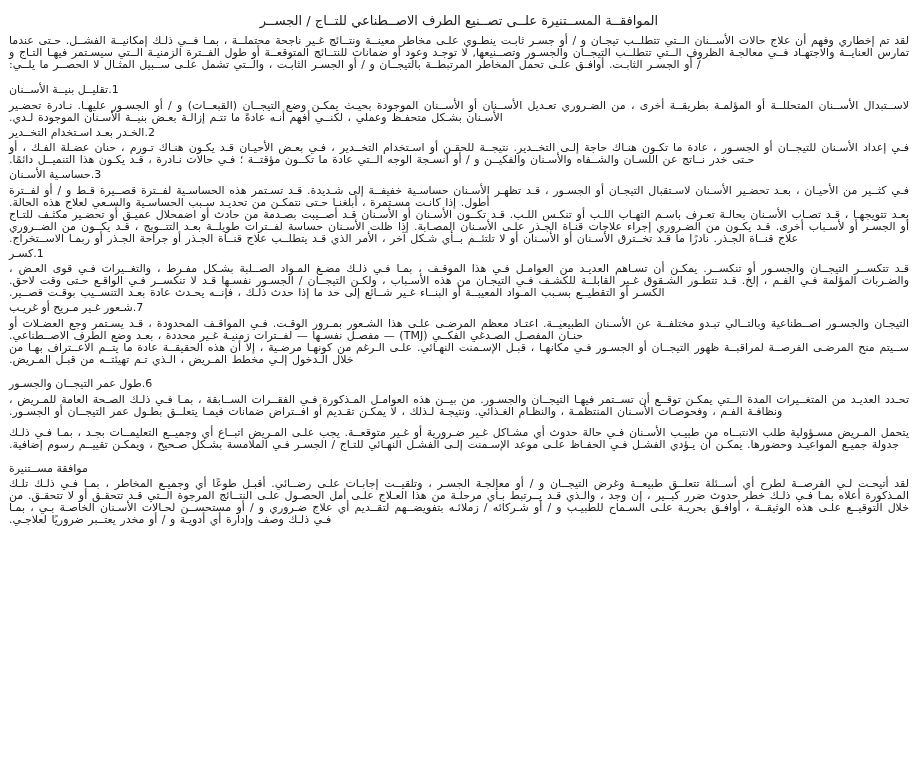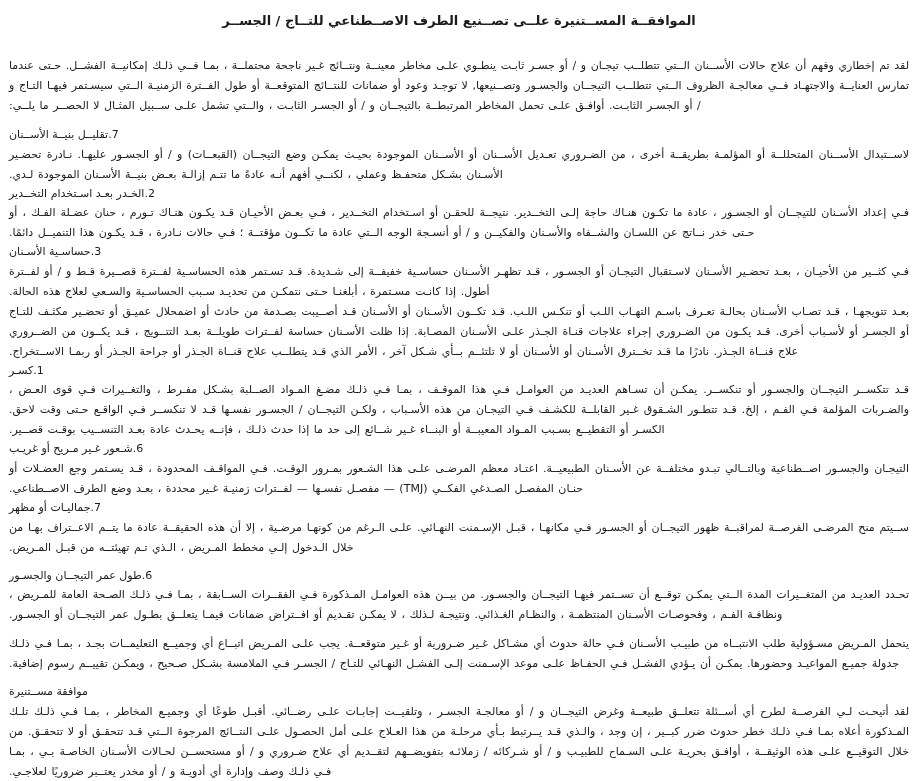--- a/index.html
+++ b/index.html
@@ -9,50 +9,50 @@
     padding: 13px 9px 0 9px;
     background: #ffffff;
     font-family: "DejaVu Sans", sans-serif;
     font-size: 11px;
     color: #1b1b1b;
   }
   .doc-title {
     direction: rtl;
     text-align: center;
     font-size: 13px;
-    font-weight: bold;
+    font-weight: normal;
     letter-spacing: 0;
-    margin-bottom: 28px;
+    margin-bottom: 7px;
   }
   .para {
     direction: rtl;
     text-align: justify;
     text-align-last: left;
-    line-height: 20px;
+    line-height: 12px;
     word-spacing: 1px;
   }
   .heading {
     direction: rtl;
     text-align: left;
     line-height: 18.6px;
   }
   .intro { margin-bottom: 10px; }
   .gap-top { margin-top: 9px; }
 </style>
 </head>
 <body>
 
 <div class="page">
 
   <h1 class="doc-title">الموافقــة المســتنيرة علــى تصــنيع الطرف الاصــطناعي للتــاج / الجســر</h1>
 
   <p class="para intro">لقد تم إخطاري وفهم أن علاج حالات الأســنان الــتي تتطلــب تيجـان و / أو جسـر ثابـت ينطـوي علـى مخاطر معينــة ونتــائج غـير ناجحة محتملــة ، بمـا فــي ذلـك إمكانيــة الفشــل. حـتى عندما تمارس العنايــة والاجتهـاد فــي معالجـة الظروف الــتي تتطلــب التيجــان والجسـور وتصــنيعها, لا توجـد وعود أو ضمانات للنتــائج المتوقعــة أو طول الفــترة الزمنيـة الــتي سيسـتمر فيهـا التـاج و / أو الجسـر الثابـت. أوافـق علـى تحمل المخاطر المرتبطــة بالتيجــان و / أو الجسـر الثابـت ، والــتي تشمل علـى ســبيل المثـال لا الحصــر ما يلــي:</p>
 
   <div class="section">
-    <div class="heading">7.تقليــل بنيــة الأســنان</div>
+    <div class="heading">1.تقليــل بنيــة الأســنان</div>
     <p class="para">لاســتبدال الأســنان المتحللــة أو المؤلمـة بطريقــة أخرى ، من الضـروري تعـديل الأســنان أو الأســنان الموجودة بحيـث يمكـن وضع التيجــان (القبعــات) و / أو الجسـور عليهـا. نـادرة تحضـير الأسـنان بشـكل متحفـظ وعملي ، لكنــي أفهم أنـه عادةً ما تتـم إزالـة بعـض بنيــة الأسـنان الموجودة لـدي.</p>
   </div>
 
   <div class="section">
     <div class="heading">2.الخـدر بعـد اسـتخدام التخــدير</div>
     <p class="para">فـي إعداد الأسـنان للتيجــان أو الجسـور ، عادة ما تكـون هنـاك حاجة إلـى التخــدير. نتيجــة للحقـن أو اسـتخدام التخــدير ، فـي بعـض الأحيـان قـد يكـون هنـاك تـورم ، حنان عضـلة الفـك ، أو حـتى خدر نــاتج عن اللسـان والشــفاه والأسـنان والفكيــن و / أو أنسـجة الوجه الــتي عادة ما تكــون مؤقتــة ؛ فـي حالات نـادرة ، قـد يكـون هذا التنميــل دائمًا.</p>
   </div>
 
   <div class="section">
     <div class="heading">3.حساسـية الأسـنان</div>
@@ -62,26 +62,25 @@
   <div class="section">
     <p class="para">بعـد تتويجهـا ، قـد تصـاب الأسـنان بحالـة تعـرف باسـم التهـاب اللـب أو تنكـس اللـب. قـد تكــون الأسـنان أو الأسـنان قـد أصــيبت بصـدمة من حادث أو اضمحلال عميـق أو تحضـير مكثـف للتـاج أو الجسـر أو لأسـباب أخرى. قـد يكـون من الضـروري إجراء علاجات قنـاة الجـذر علـى الأسـنان المصـابة. إذا ظلت الأسـنان حساسة لفــترات طويلــة بعـد التتــويج ، قـد يكــون من الضــروري علاج قنــاة الجـذر. نادرًا ما قـد تخــترق الأسـنان أو الأسـنان أو لا تلتئــم بــأي شـكل آخر ، الأمر الذي قـد يتطلــب علاج قنــاة الجـذر أو جراحة الجـذر أو ربمـا الاســتخراج.</p>
   </div>
 
   <div class="section">
     <div class="heading">1.كسـر</div>
     <p class="para">قـد تتكســر التيجــان والجسـور أو تنكســر. يمكـن أن تسـاهم العديـد من العوامـل فـي هذا الموقـف ، بمـا فـي ذلـك مضـغ المـواد الصــلبة بشـكل مفـرط ، والتغــيرات فـي قوى العـض ، والضـربات المؤلمة فـي الفـم ، إلخ. قـد تتطـور الشـقوق غـير القابلــة للكشـف فـي التيجـان من هذه الأسـباب ، ولكـن التيجــان / الجسـور نفسـها قـد لا تنكســر فـي الواقـع حـتى وقت لاحق. الكسـر أو التقطيــع بسـبب المـواد المعيبــة أو البنــاء غـير شــائع إلى حد ما إذا حدث ذلـك ، فإنــه يحـدث عادة بعـد التنســيب بوقـت قصــير.</p>
   </div>
 
   <div class="section">
-    <div class="heading">6.شـعور غـير مـريح أو غريـب</div>
+    <div class="heading">7.شـعور غـير مـريح أو غريـب</div>
     <p class="para">التيجـان والجسـور اصــطناعية وبالتــالي تبـدو مختلفــة عن الأسـنان الطبيعيــة. اعتـاد معظم المرضـى علـى هذا الشـعور بمـرور الوقـت. فـي المواقـف المحدودة ، قـد يسـتمر وجع العضـلات أو حنـان المفصـل الصـدغي الفكــي (TMJ) — مفصـل نفسـها — لفــترات زمنيـة غـير محددة ، بعـد وضع الطرف الاصــطناعي.</p>
   </div>
 
   <div class="section">
-    <div class="heading">7.جماليـات أو مظهر</div>
     <p class="para">ســيتم منح المرضـى الفرصــة لمراقبــة ظهور التيجــان أو الجسـور فـي مكانهـا ، قبـل الإسـمنت النهـائي. علـى الـرغم من كونهـا مرضـية ، إلا أن هذه الحقيقــة عادة ما يتــم الاعــتراف بهـا من خلال الـدخول إلـي مخطط المـريض ، الـذي تـم تهيئتــه من قبـل المـريض.</p>
   </div>
 
   <div class="section gap-top">
     <div class="heading">6.طول عمر التيجــان والجسـور</div>
     <p class="para">تحـدد العديـد من المتغــيرات المدة الــتي يمكـن توقــع أن تســتمر فيهـا التيجــان والجسـور. من بيــن هذه العوامـل المـذكورة فـي الفقــرات الســابقة ، بمـا فـي ذلـك الصـحة العامة للمـريض ، ونظافـة الفـم ، وفحوصـات الأسـنان المنتظمـة ، والنظـام الغـذائي. ونتيجـة لـذلك ، لا يمكـن تقـديم أو افــتراض ضمانات فيمـا يتعلــق بطـول عمر التيجــان أو الجسـور.</p>
   </div>
 
   <p class="para gap-top">يتحمل المـريض مسـؤولية طلب الانتبــاه من طبيـب الأسـنان فـي حالة حدوث أي مشـاكل غـير ضـرورية أو غـير متوقعــة. يجب علـى المـريض اتبــاع أي وجميــع التعليمــات بجـد ، بمـا فـي ذلـك جدولة جميـع المواعيـد وحضورها. يمكـن أن يـؤدي الفشـل فـي الحفـاظ علـى موعد الإسـمنت إلـى الفشـل النهـائي للتـاج / الجسـر فـي الملامسة بشـكل صـحيح ، ويمكـن تقييــم رسوم إضافية.</p>
 

